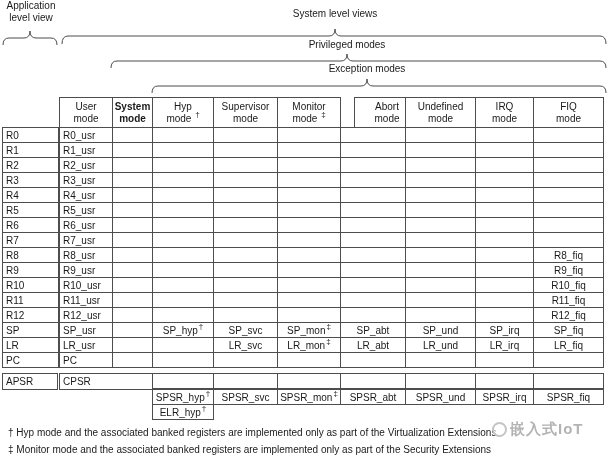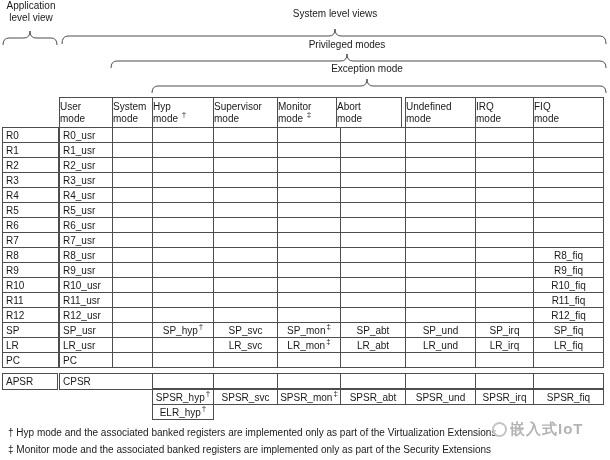--- a/index.html
+++ b/index.html
@@ -12,21 +12,21 @@
   #system-label{left:235px;top:8px;width:200px;}
   #priv-label{left:247px;top:39px;width:200px;}
   #exc-label{left:267px;top:63px;width:200px;}
   #braces{position:absolute;left:0;top:0;}
   .c{
     position:absolute;box-sizing:border-box;border:1px solid #4d4d4d;
     font-size:10px;line-height:15px;text-align:center;white-space:nowrap;
     overflow:visible;background:#fff;
   }
   .c.left{text-align:left;padding-left:3px;}
-  .c.hdr{line-height:12px;padding-top:3px;text-align:left;}
+  .c.hdr{line-height:12px;padding-top:3px;text-align:center;}
   .c sup{font-size:8px;position:relative;top:-1px;margin-left:1px;line-height:0;}
   #apsr-box{left:2px;top:373px;width:56px;height:17px;}
   #cpsr-cell{left:59px;top:373px;width:94px;height:17px;}
   .footnote{position:absolute;left:8px;font-size:10px;line-height:12px;white-space:nowrap;}
   #footnote-1{top:427px;}
   #footnote-2{top:444px;}
   #watermark{
     position:absolute;left:492px;top:420px;display:flex;align-items:center;
     z-index:5;color:#b3b3b3;
   }
@@ -41,36 +41,36 @@
 </style>
 </head>
 <body>
 
 <div class="stage">
 
   <div id="app-label" class="lbl"><span>Application</span><br><span>level view</span></div>
 
   <div id="system-label" class="lbl">System level views</div>
   <div id="priv-label" class="lbl">Privileged modes</div>
-  <div id="exc-label" class="lbl">Exception mode</div>
+  <div id="exc-label" class="lbl">Exception modes</div>
 
   <svg id="braces" width="610" height="460">
       <path d="M 3 45 Q 3 38 9 38 L 24 38 Q 30 38 30 31 Q 30 38 36 38 L 51 38 Q 57 38 57 45" fill="none" stroke="#4d4d4d" stroke-width="1"></path>
       <path d="M 62 44 Q 62 36 68 36 L 329 36 Q 335 36 335 29 Q 335 36 341 36 L 600 36 Q 606 36 606 44" fill="none" stroke="#4d4d4d" stroke-width="1"></path>
       <path d="M 111 68 Q 111 61 117 61 L 341 61 Q 347 61 347 54 Q 347 61 353 61 L 600 61 Q 606 61 606 68" fill="none" stroke="#4d4d4d" stroke-width="1"></path>
       <path d="M 152 93 Q 152 86 158 86 L 361 86 Q 367 86 367 79 Q 367 86 373 86 L 600 86 Q 606 86 606 93" fill="none" stroke="#4d4d4d" stroke-width="1"></path>
     </svg>
 
   <div id="table-root">
       <div class="c hdr" style="left: 59px; top: 97px; width: 54px; height: 31px;">User<br>mode</div>
-      <div class="c hdr" style="left: 112px; top: 97px; width: 41px; height: 47px;">System<br>mode</div>
+      <div class="c hdr" style="left: 112px; top: 97px; width: 41px; height: 47px; font-weight: bold;">System<br>mode</div>
       <div class="c hdr" style="left: 152px; top: 97px; width: 62px; height: 31px;">Hyp<br>mode <sup>†</sup></div>
       <div class="c hdr" style="left: 213px; top: 97px; width: 65px; height: 31px;">Supervisor<br>mode</div>
       <div class="c hdr" style="left: 277px; top: 97px; width: 64px; height: 31px;">Monitor<br>mode <sup>‡</sup></div>
-      <div class="c hdr" style="left: 336px; top: 97px; width: 66px; height: 31px;">Abort<br>mode</div>
+      <div class="c hdr" style="left: 354px; top: 97px; width: 66px; height: 31px;">Abort<br>mode</div>
       <div class="c hdr" style="left: 405px; top: 97px; width: 71px; height: 31px;">Undefined<br>mode</div>
       <div class="c hdr" style="left: 475px; top: 97px; width: 59px; height: 31px;">IRQ<br>mode</div>
       <div class="c hdr" style="left: 533px; top: 97px; width: 71px; height: 42px;">FIQ<br>mode</div>
       <div class="c left" style="left: 2px; top: 127px; width: 57px; height: 16px;">R0</div>
       <div class="c left" style="left: 2px; top: 142px; width: 57px; height: 16px;">R1</div>
       <div class="c left" style="left: 2px; top: 157px; width: 57px; height: 16px;">R2</div>
       <div class="c left" style="left: 2px; top: 172px; width: 57px; height: 16px;">R3</div>
       <div class="c left" style="left: 2px; top: 187px; width: 57px; height: 16px;">R4</div>
       <div class="c left" style="left: 2px; top: 202px; width: 57px; height: 16px;">R5</div>
       <div class="c left" style="left: 2px; top: 217px; width: 57px; height: 16px;">R6</div>

